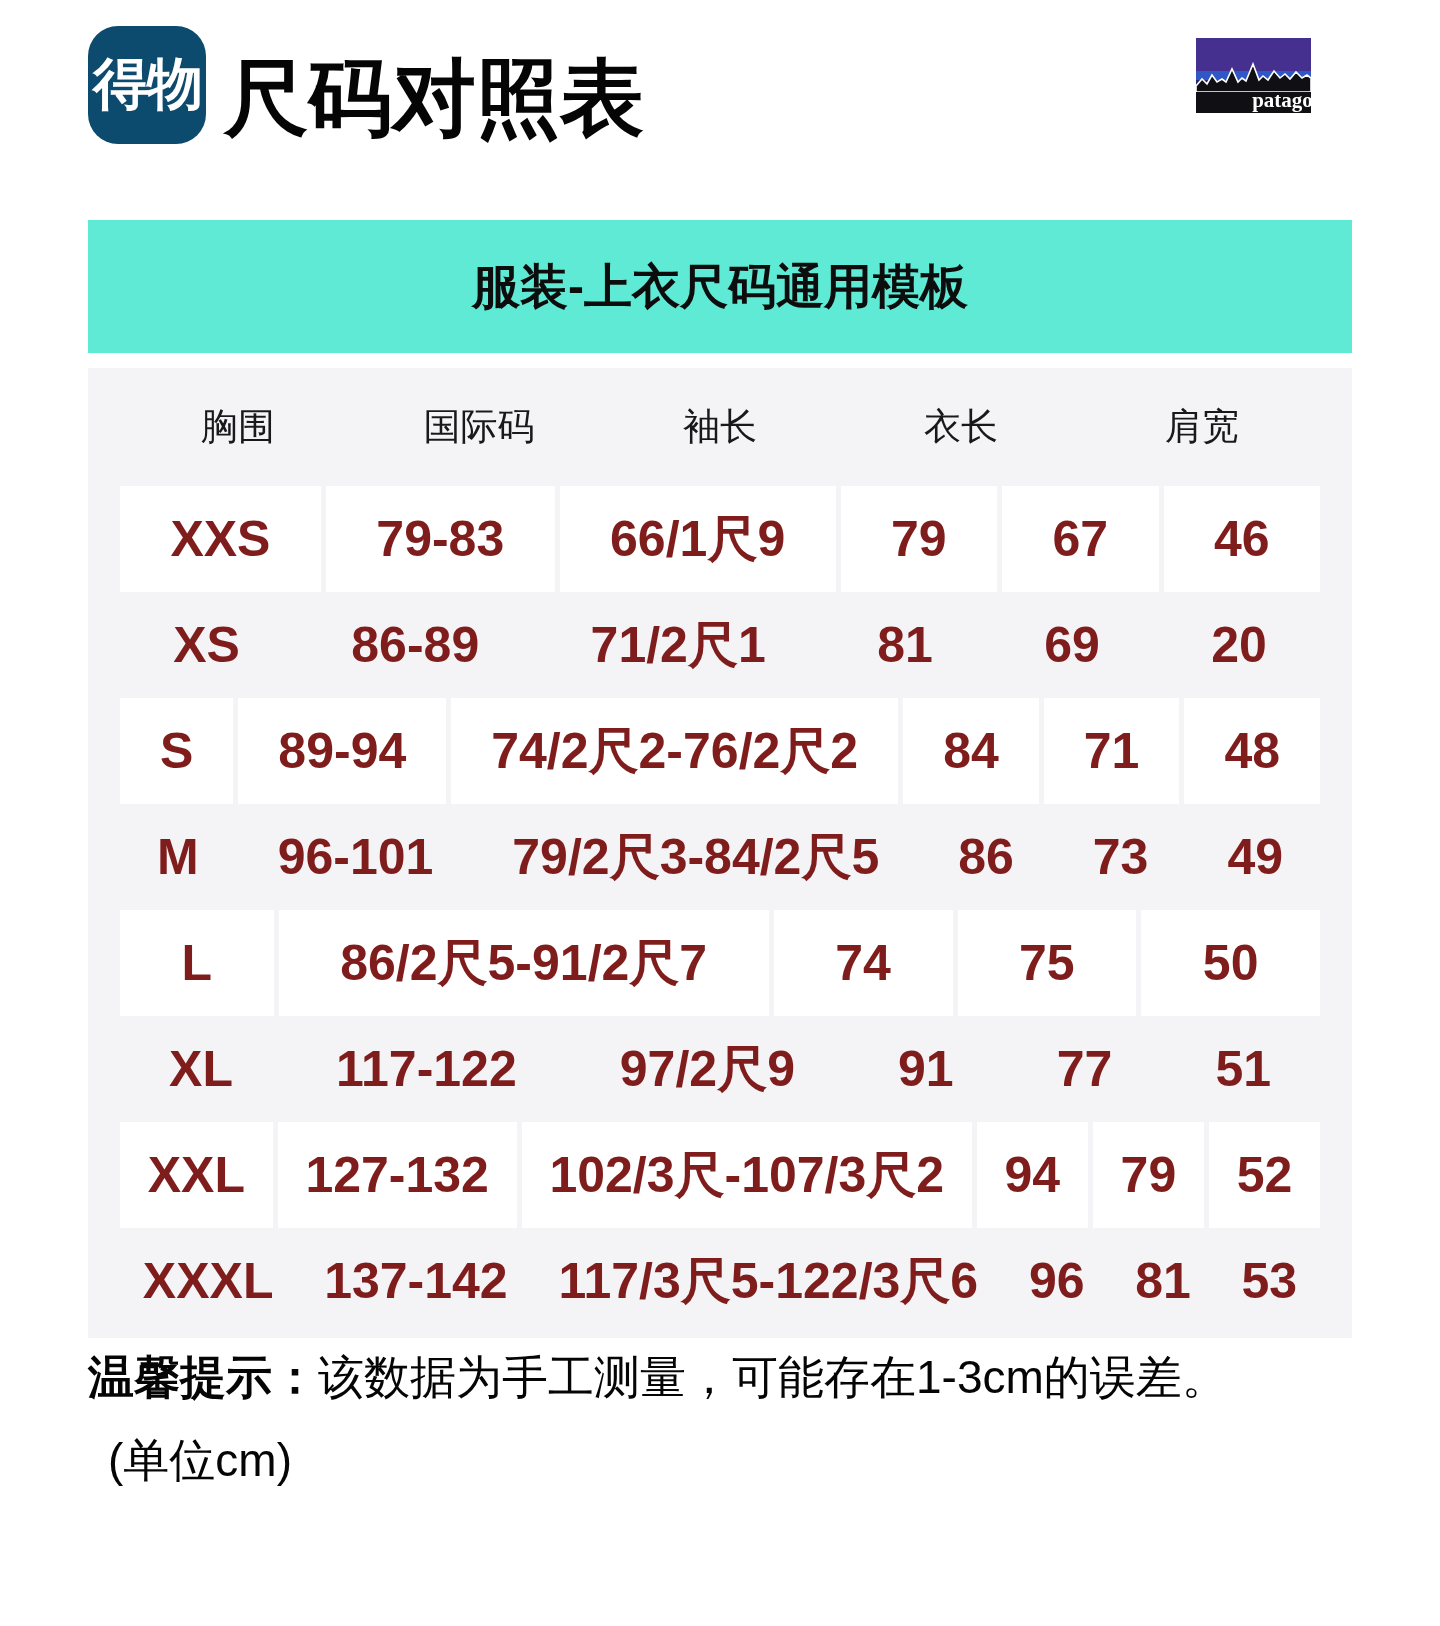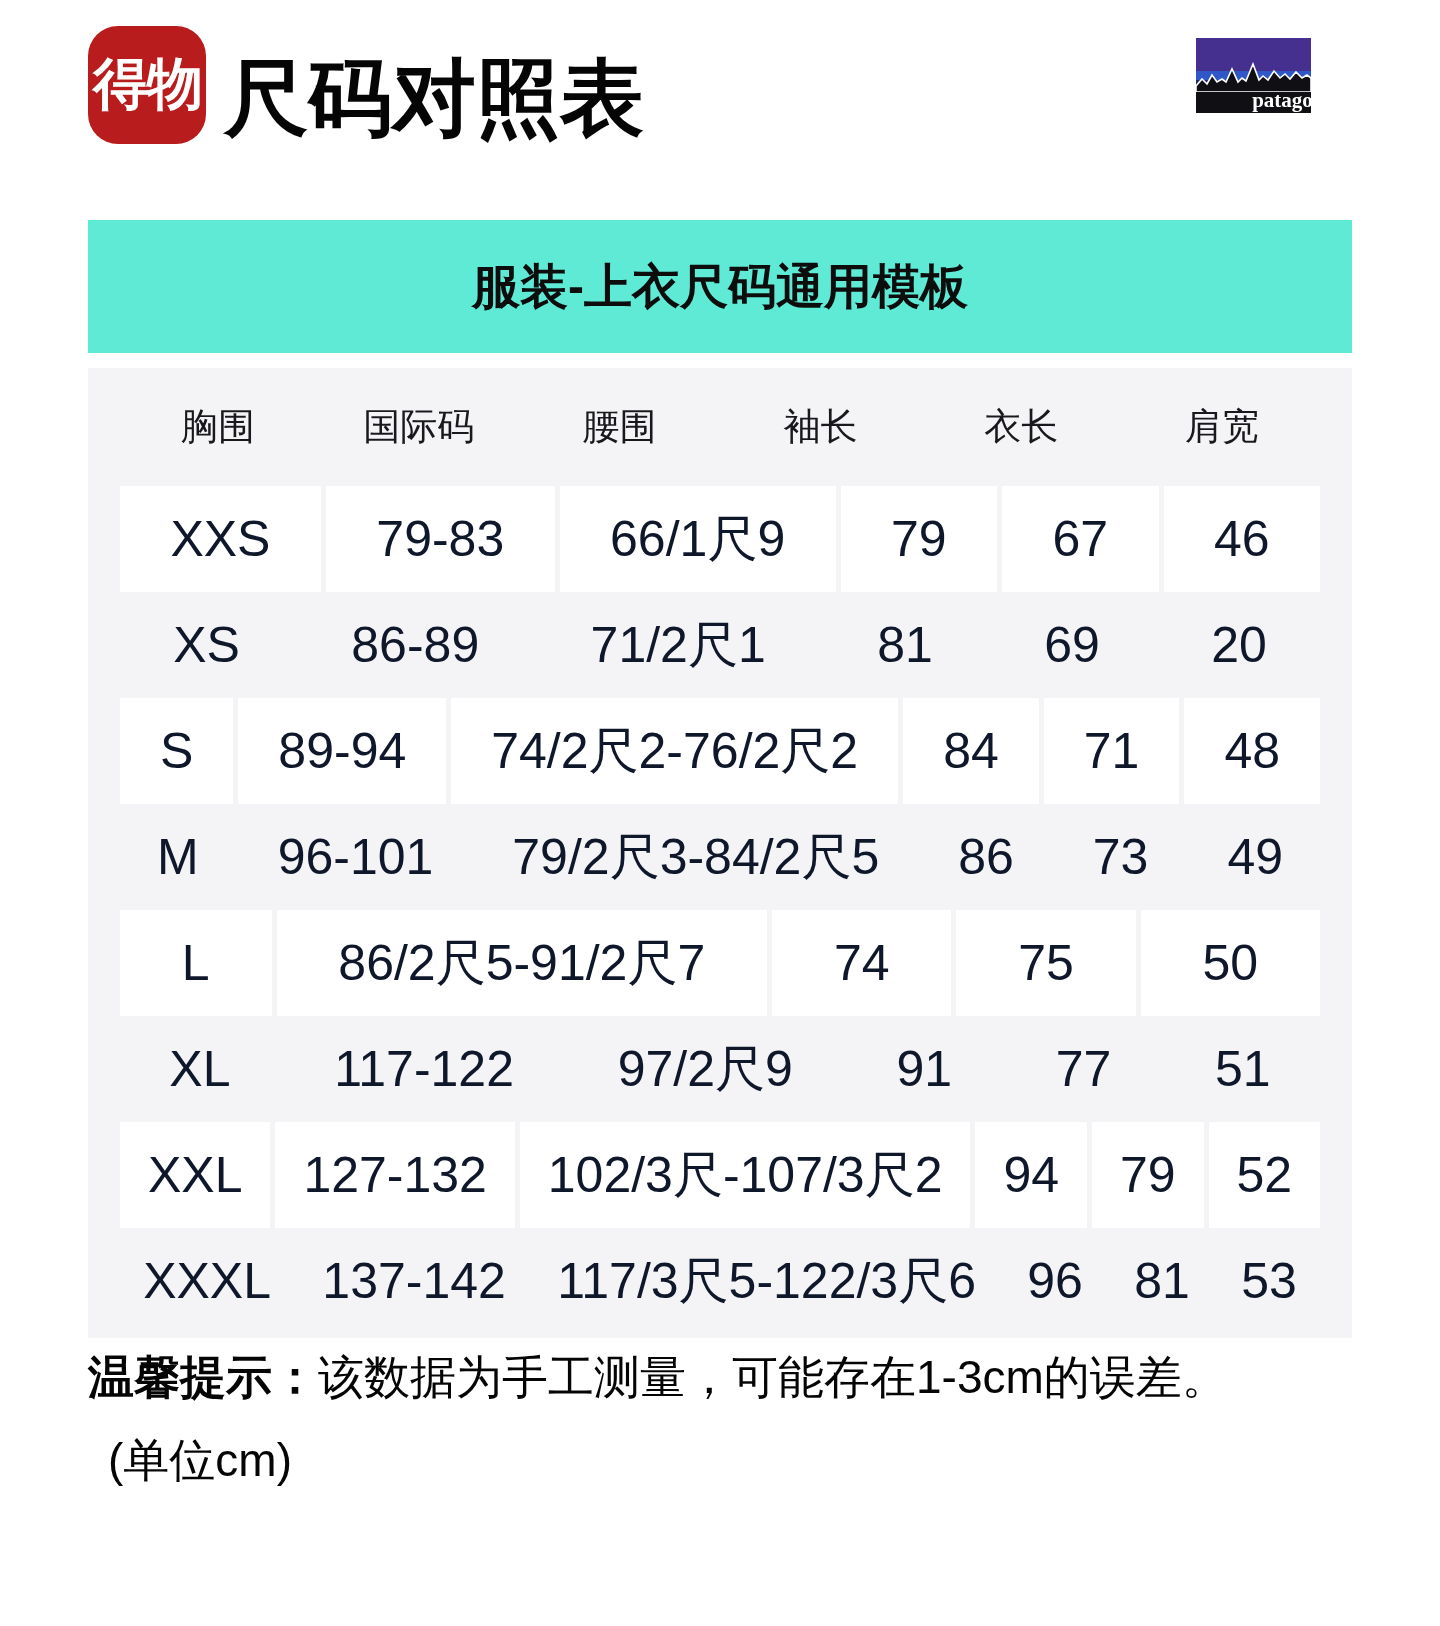--- a/index.html
+++ b/index.html
@@ -8,21 +8,21 @@
     background: #ffffff;
     font-family: "Liberation Sans", "DejaVu Sans", sans-serif;
     color: #111111;
   }
   #page { position: relative; width: 1440px; height: 1626px; overflow: hidden; }
 
   
   .dewu-logo {
     position: absolute; left: 88px; top: 26px;
     width: 118px; height: 118px;
-    background: #b91c1c; border-radius: 30px;
+    background: #0c4a6e; border-radius: 30px;
     display: flex; align-items: center; justify-content: center;
   }
   .dewu-logo span {
     color: #ffffff; font-size: 56px; font-weight: 800; letter-spacing: -2px;
   }
   .page-title {
     position: absolute; left: 224px; top: 56px;
     font-size: 84px; font-weight: 600; line-height: 1; color: #050505;
     white-space: nowrap;
   }
@@ -62,21 +62,21 @@
   }
   .header-row { display: flex; gap: 5px; height: 118px; align-items: center; }
   .hcell {
     flex: 1 1 0; text-align: center; white-space: nowrap;
     font-size: 37px; font-weight: 400; color: #19191d;
   }
   .data-row { display: flex; gap: 5px; height: 106px; align-items: stretch; }
   .cell {
     flex: 1 1 auto; display: flex; align-items: center; justify-content: center;
     white-space: nowrap; padding: 0 10px; box-sizing: border-box;
-    font-size: 50px; font-weight: 400; color: #0f172a;
+    font-size: 50px; font-weight: 700; color: #7f1d1d;
   }
   .data-row.boxed .cell { background: #ffffff; }
 
   
   .notice {
     position: absolute; left: 88px; top: 1350px; width: 1300px;
     font-size: 46px; line-height: 1.2; color: #050505;
   }
   .notice .bold { font-weight: 700; }
   .unit-note {
@@ -109,21 +109,20 @@
 
   <div class="banner">
     <span>服装-上衣尺码通用模板</span>
   </div>
 
   <div class="size-table">
 
     <div class="header-row">
       <div class="hcell">胸围</div>
       <div class="hcell">国际码</div>
-      <div class="hcell">腰围</div>
       <div class="hcell">袖长</div>
       <div class="hcell">衣长</div>
       <div class="hcell">肩宽</div>
     </div>
 
     <div class="data-row boxed">
       <div class="cell">XXS</div>
       <div class="cell">79-83</div>
       <div class="cell">66/1尺9</div>
       <div class="cell">79</div>

